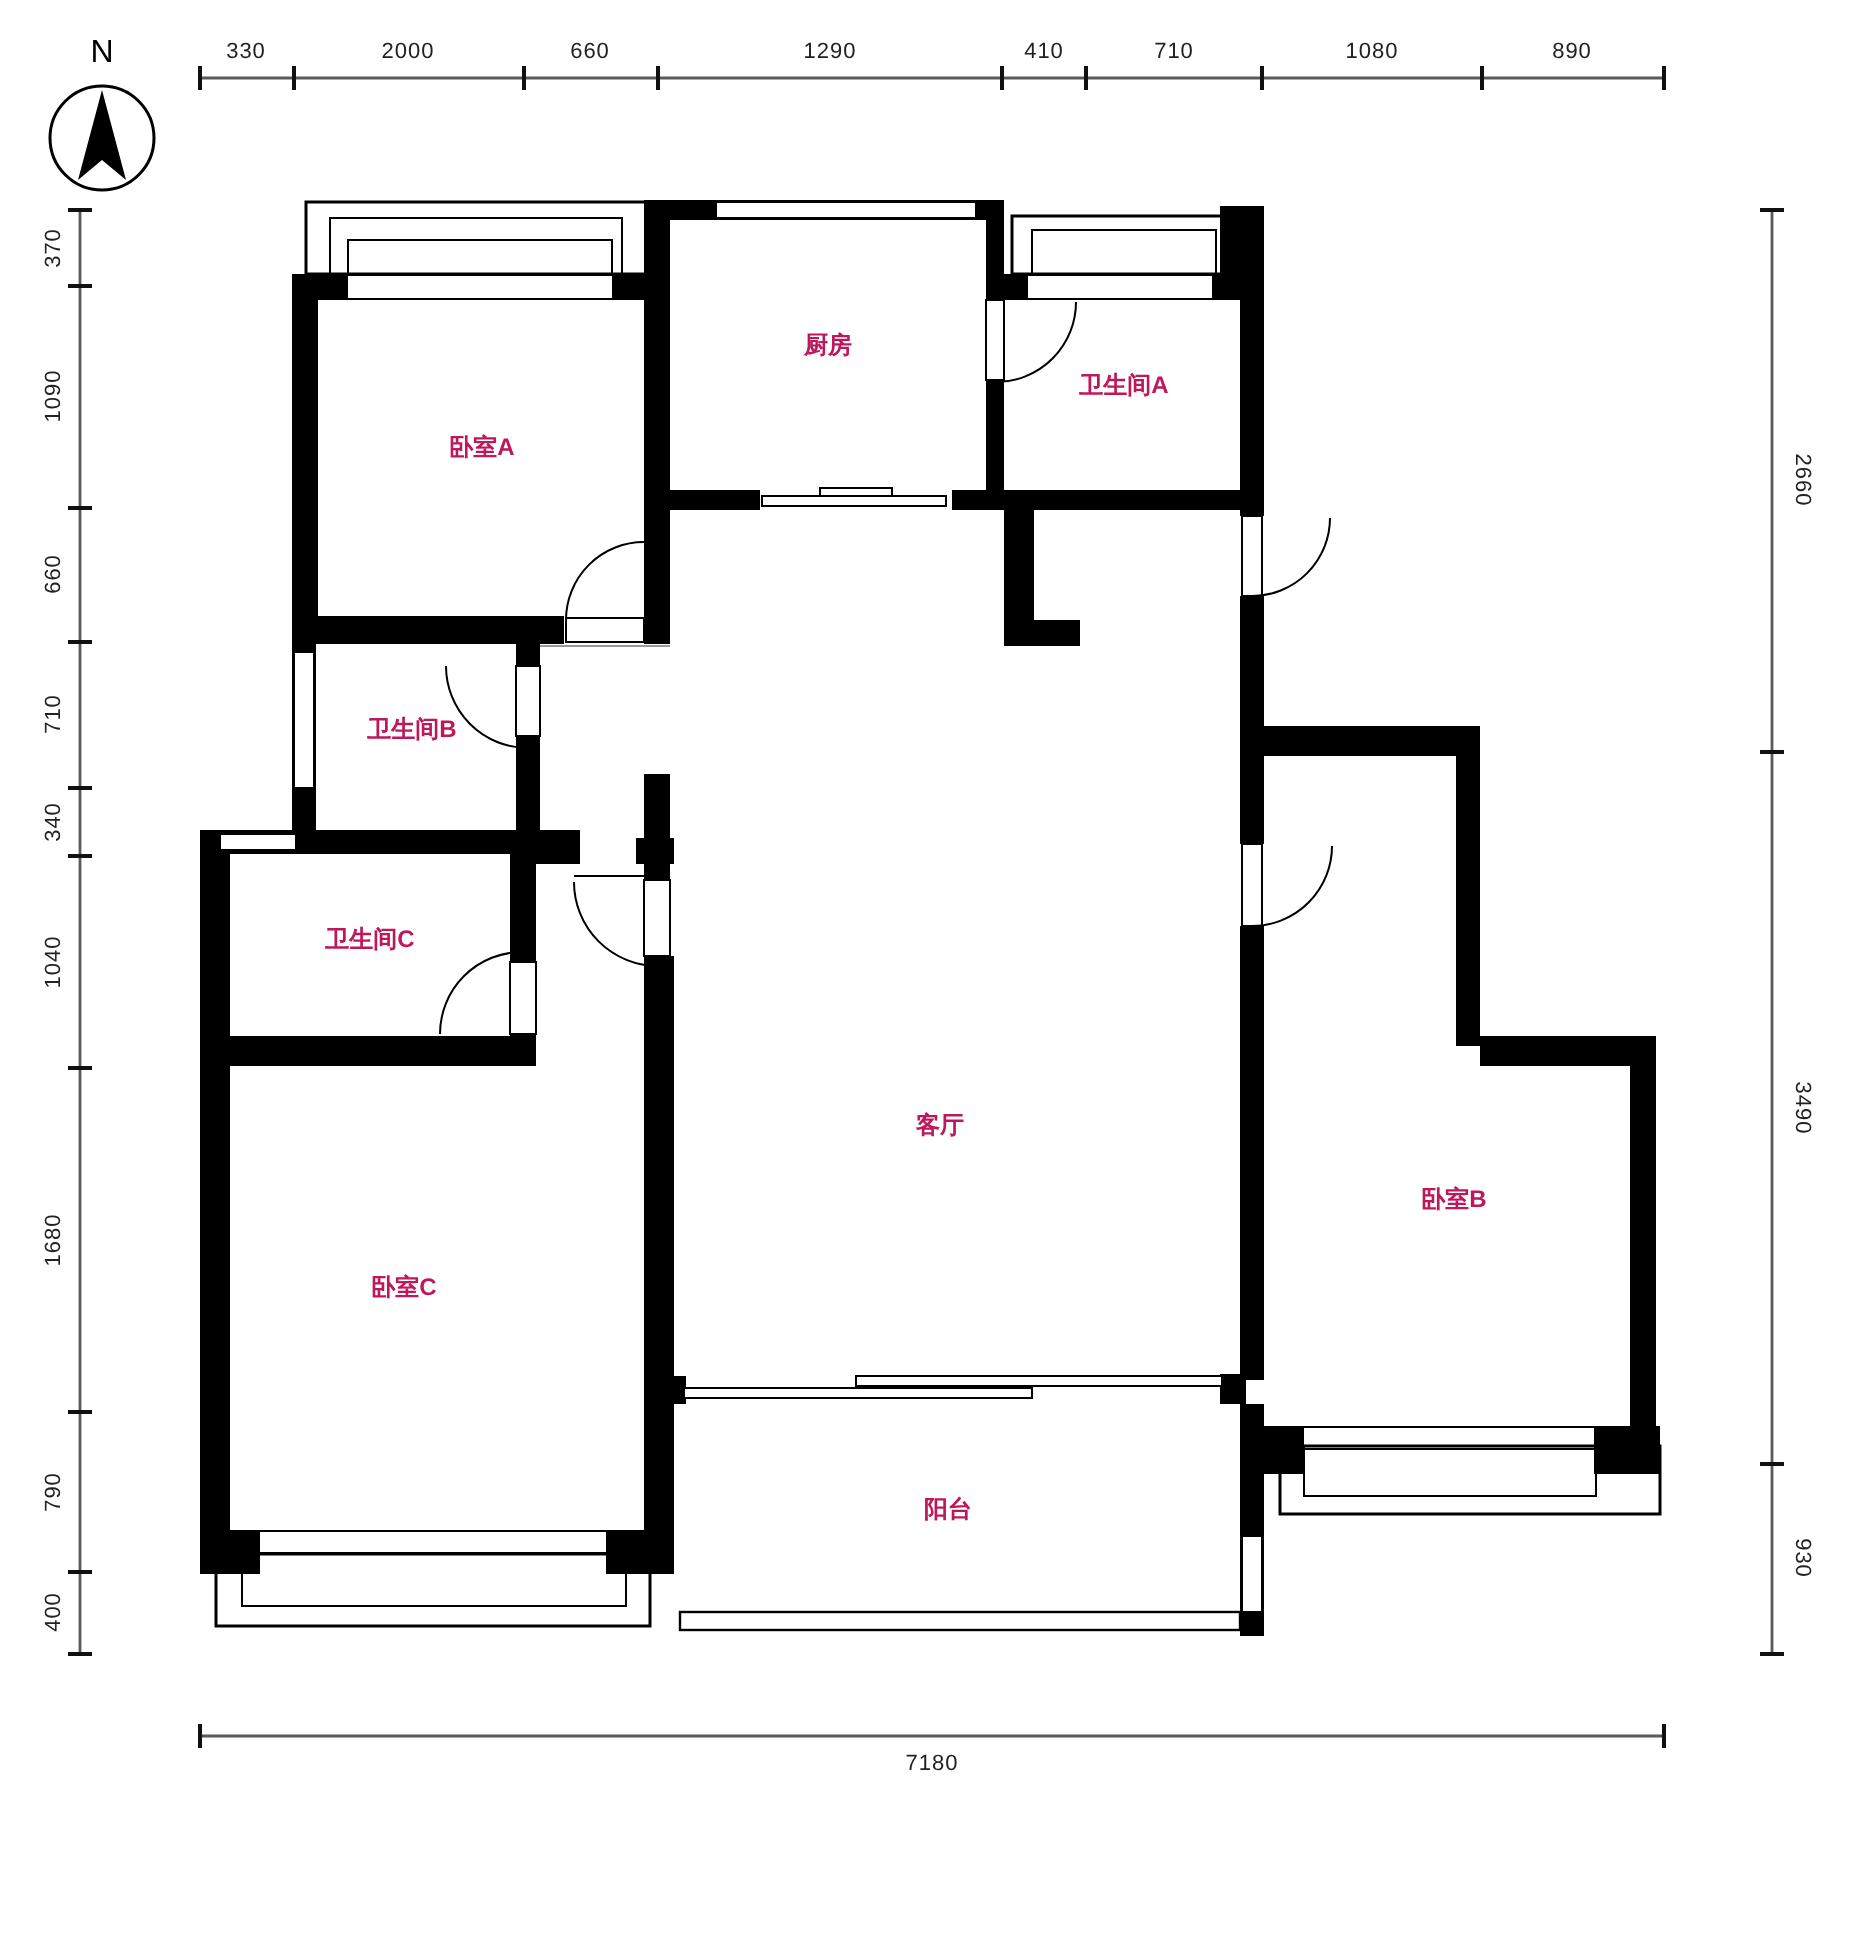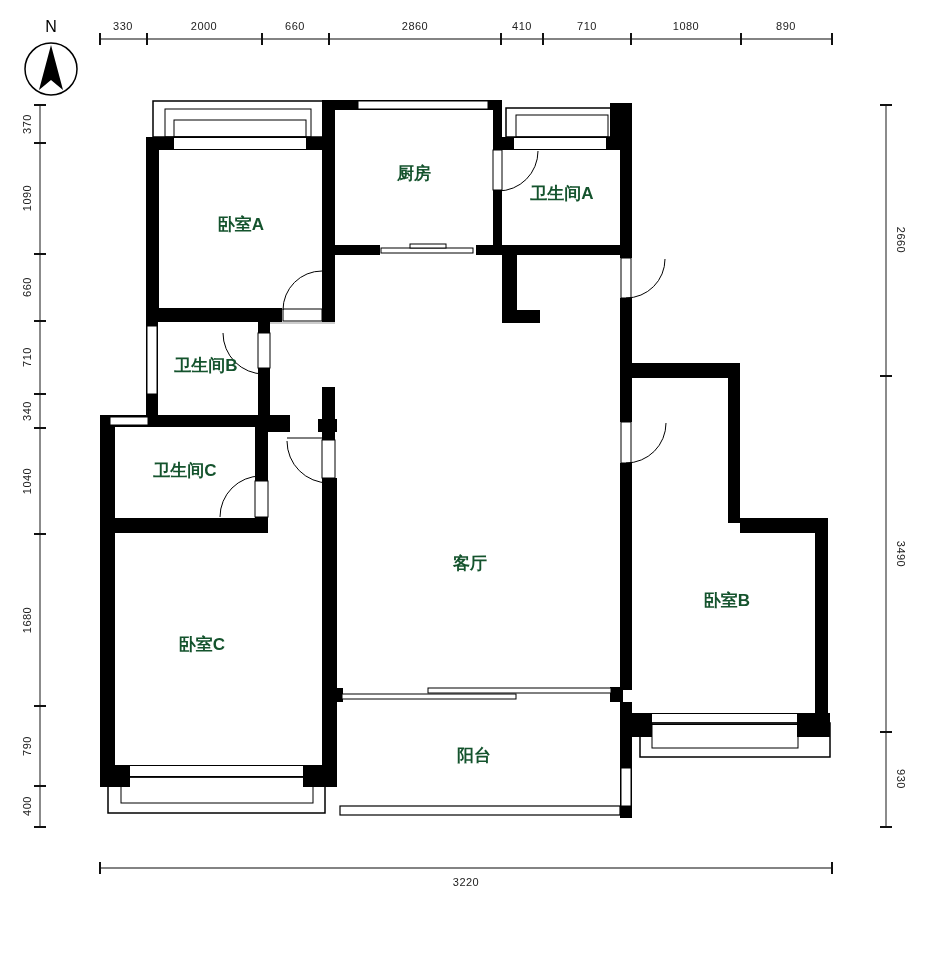--- a/index.html
+++ b/index.html
@@ -3,21 +3,21 @@
 <meta charset="utf-8">
 <style>
   html,body{margin:0;padding:0;background:#fff;}
   .canvas{position:relative;width:928px;height:968px;background:#fff;overflow:hidden;
           font-family:"Liberation Sans",sans-serif;}
   .canvas svg{position:absolute;left:0;top:0;}
   .lbl{position:absolute;transform:translate(-50%,-50%);white-space:nowrap;color:#111;}
   .dim{font-size:11px;color:#222;letter-spacing:0.5px;}
   .dim.rot-l{transform:translate(-50%,-50%) rotate(-90deg);}
   .dim.rot-r{transform:translate(-50%,-50%) rotate(90deg);}
-  .room{font-size:17px;font-weight:600;color:#14532d;}
+  .room{font-size:12px;font-weight:600;color:#be185d;}
   .north{font-size:16px;font-weight:400;color:#000;}
 </style>
 </head>
 <body>
 
 <div class="canvas">
 
 <svg width="928" height="968" viewBox="0 0 928 968">
 
   <g stroke="#5a5a5a" stroke-width="1.4">
@@ -188,35 +188,35 @@
 <span class="lbl room" style="left:206px;top:365px">卫生间B</span>
 <span class="lbl room" style="left:185px;top:470px">卫生间C</span>
 <span class="lbl room" style="left:470px;top:563px">客厅</span>
 <span class="lbl room" style="left:727px;top:600px">卧室B</span>
 <span class="lbl room" style="left:202px;top:644px">卧室C</span>
 <span class="lbl room" style="left:474px;top:755px">阳台</span>
 
 <span class="lbl dim" style="left:123px;top:26px">330</span>
 <span class="lbl dim" style="left:204px;top:26px">2000</span>
 <span class="lbl dim" style="left:295px;top:26px">660</span>
-<span class="lbl dim" style="left:415px;top:26px">2860</span>
+<span class="lbl dim" style="left:415px;top:26px">1290</span>
 <span class="lbl dim" style="left:522px;top:26px">410</span>
 <span class="lbl dim" style="left:587px;top:26px">710</span>
 <span class="lbl dim" style="left:686px;top:26px">1080</span>
 <span class="lbl dim" style="left:786px;top:26px">890</span>
 
 <span class="lbl dim rot-l" style="left:27px;top:124px">370</span>
 <span class="lbl dim rot-l" style="left:27px;top:198px">1090</span>
 <span class="lbl dim rot-l" style="left:27px;top:287px">660</span>
 <span class="lbl dim rot-l" style="left:27px;top:357px">710</span>
 <span class="lbl dim rot-l" style="left:27px;top:411px">340</span>
 <span class="lbl dim rot-l" style="left:27px;top:481px">1040</span>
 <span class="lbl dim rot-l" style="left:27px;top:620px">1680</span>
 <span class="lbl dim rot-l" style="left:27px;top:746px">790</span>
 <span class="lbl dim rot-l" style="left:27px;top:806px">400</span>
 
 <span class="lbl dim rot-r" style="left:901px;top:240px">2660</span>
 <span class="lbl dim rot-r" style="left:901px;top:554px">3490</span>
 <span class="lbl dim rot-r" style="left:901px;top:779px">930</span>
 
-<span class="lbl dim" style="left:466px;top:882px">3220</span>
+<span class="lbl dim" style="left:466px;top:882px">7180</span>
 
 </div>
 
 </body></html>

